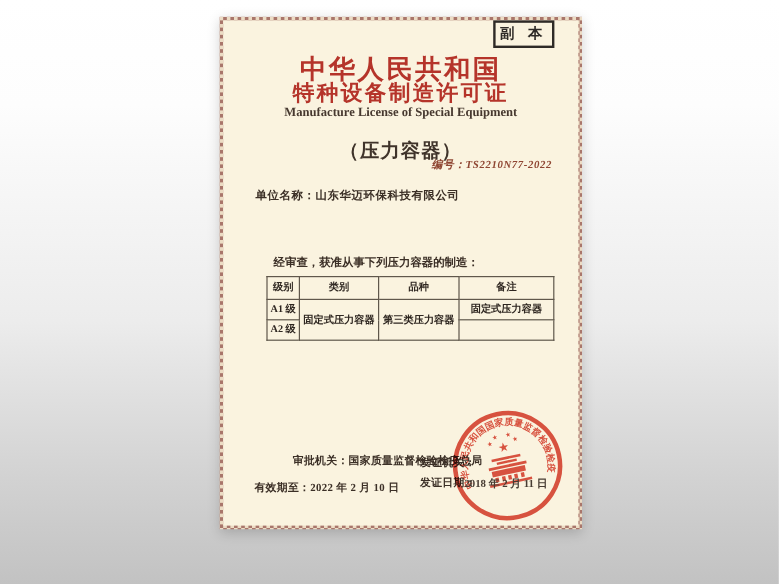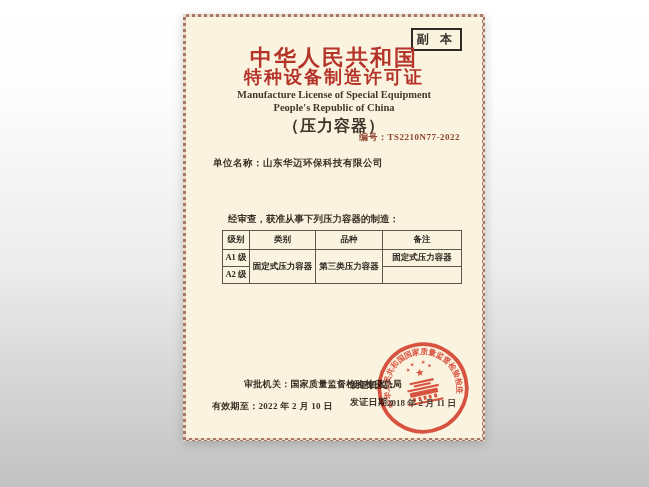--- a/index.html
+++ b/index.html
@@ -17,21 +17,21 @@
     background: repeating-conic-gradient(#a9766b 0% 25%, #ecdcc4 0% 50%);
     background-size: 6px 6px;
     box-shadow: 0 3px 10px rgba(0,0,0,.18);
   }
   .cert-inner {
     position: absolute; inset: 3px;
     background: #faf3df;
   }
 
   .copy-box {
-    position: absolute; top: 11px; right: 20px;
+    position: absolute; top: 0; right: 20px;
     border: 2px solid #2e2a26;
     padding: 1px 4px;
     font-size: 12px; font-weight: bold; color: #2e2a26;
     letter-spacing: 4px; white-space: nowrap;
     font-family: "Liberation Sans", "DejaVu Sans", sans-serif;
   }
 
   .title-cn {
     position: absolute; left: 0; width: 100%; text-align: center;
     color: #b5342a; font-weight: bold;
@@ -48,21 +48,21 @@
   .title-en.l1 { top: 72px; }
   .title-en.l2 { top: 85px; }
 
   .subtitle {
     position: absolute; left: 0; top: 99px; width: 100%; text-align: center;
     color: #3f332a; font-weight: bold; font-size: 16px; letter-spacing: 1px;
   }
 
   .number-line {
     position: absolute; top: 114px; right: 22px;
-    color: #8f4632; font-weight: bold; font-size: 9px; letter-spacing: .5px;
+    color: #8f4632; font-weight: bold; font-size: 9px; letter-spacing: .5px; font-style: italic;
   }
 
   .field-line {
     position: absolute; left: 27px;
     color: #3b2f26; font-weight: bold; font-size: 9.5px; letter-spacing: .5px;
     white-space: nowrap;
   }
   .field-line.unit { top: 140px; }
   .field-line.addr { top: 162px; }
   .intro-line { position: absolute; left: 42px; top: 196px;
@@ -112,21 +112,20 @@
 
 <div class="stage">
   <div class="cert">
     <div class="cert-inner">
 
       <div class="copy-box">副 本</div>
 
       <div class="title-cn l1">中华人民共和国</div>
       <div class="title-cn l2">特种设备制造许可证</div>
       <div class="title-en l1">Manufacture License of Special Equipment</div>
-      <div class="title-en l2">People's Republic of China</div>
       <div class="subtitle">（压力容器）</div>
 
       <div class="number-line">编号：TS2210N77-2022</div>
 
       <div class="field-line unit">单位名称：山东华迈环保科技有限公司</div>
 
       <div class="intro-line">经审查，获准从事下列压力容器的制造：</div>
 
       <table class="scope">
         <colgroup>

